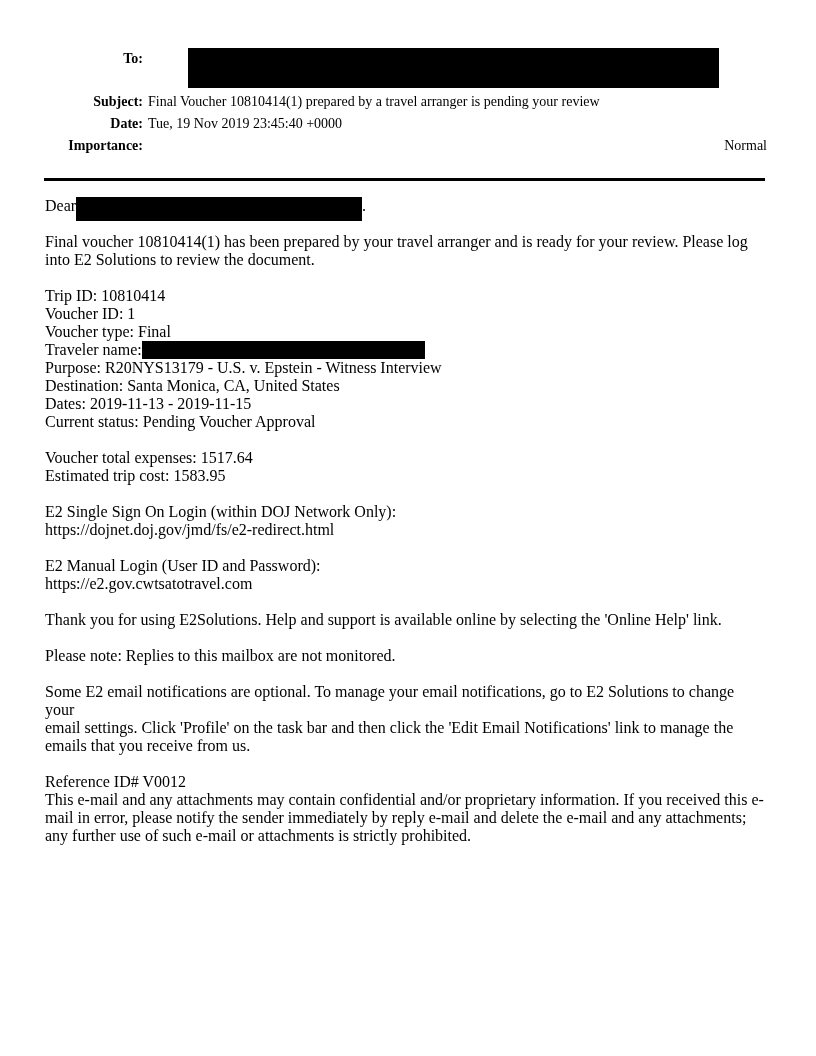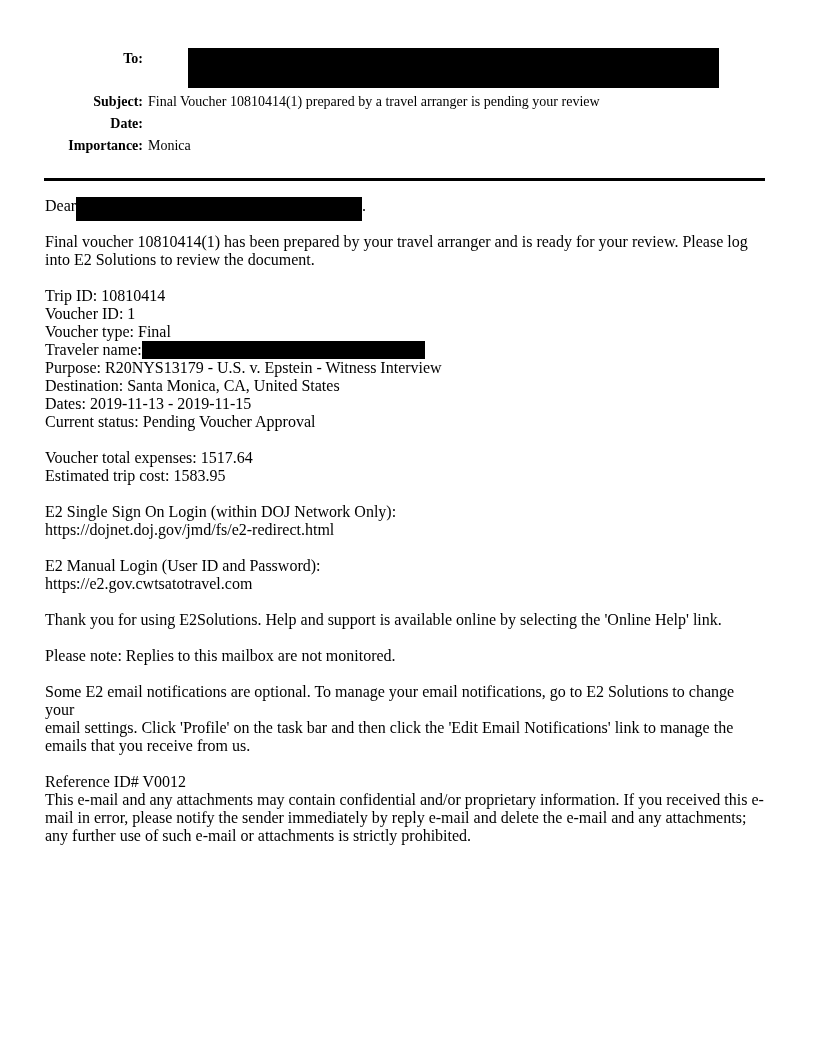--- a/index.html
+++ b/index.html
@@ -23,21 +23,21 @@
     width: 722px;
   }
 
   
   .hdr { font-size: 14px; line-height: 22px; }
   .hrow { display: flex; align-items: flex-start; }
   .hrow.r-from { height: 22px; }
   .hrow.r-to { height: 43px; gap: 40px; }
   .hrow.r-subject { height: 22px; }
   .hrow.r-date { height: 22px; }
-  .hrow.r-importance { height: 22px; }
+  .hrow.r-importance { height: 22px; justify-content: space-between; }
   .hlabel {
     flex: none;
     width: 98px;
     text-align: right;
     font-weight: 700;
   }
   .hvalue { margin-left: 5px; }
 
   .redaction { background: #000000; }
   .bar-from { width: 494px; height: 23px; margin-top: -1px; }
@@ -87,24 +87,25 @@
         <div class="hvalue">
           <div class="redaction bar-to"></div>
         </div>
       </div>
       <div class="hrow r-subject">
         <div class="hlabel">Subject:</div>
         <div class="hvalue">Final Voucher 10810414(1) prepared by a travel arranger is pending your review</div>
       </div>
       <div class="hrow r-date">
         <div class="hlabel">Date:</div>
+        <div class="hvalue">Tue, 19 Nov 2019 23:45:40 +0000</div>
       </div>
       <div class="hrow r-importance">
         <div class="hlabel">Importance:</div>
-        <div class="hvalue">Monica</div>
+        <div class="hvalue">Normal</div>
       </div>
     </div>
 
     <div class="rule"></div>
 
     <div class="emailbody">
 
       <div class="salutation">
         <span>Dear</span>
         <span class="redaction bar-dear"></span>

